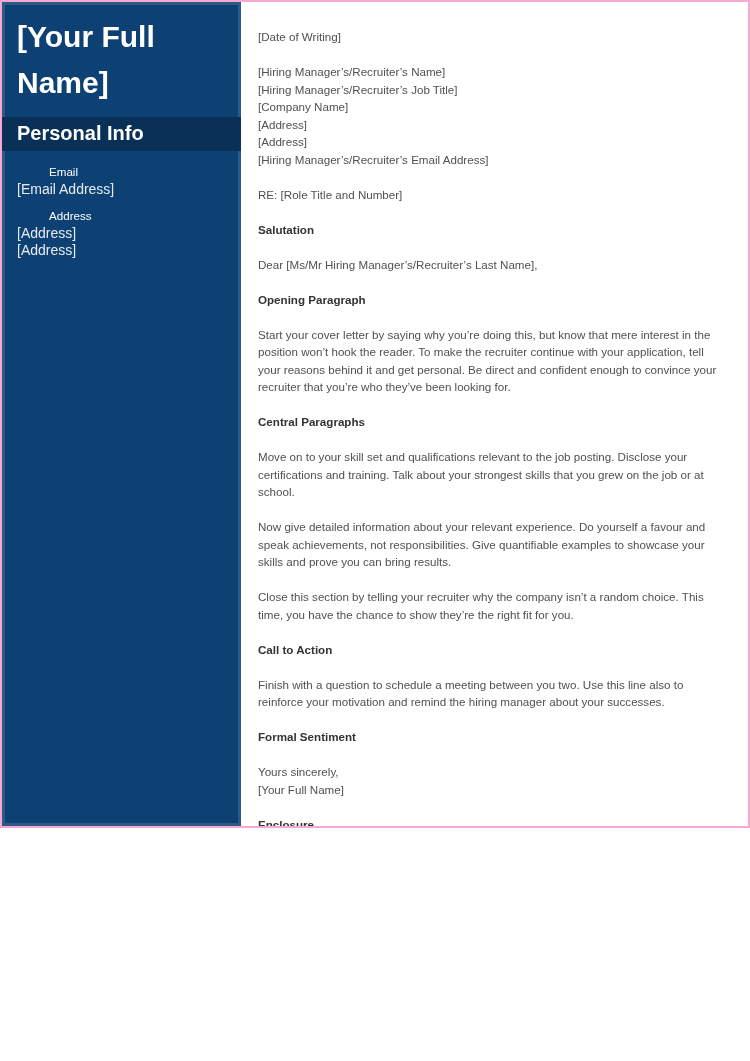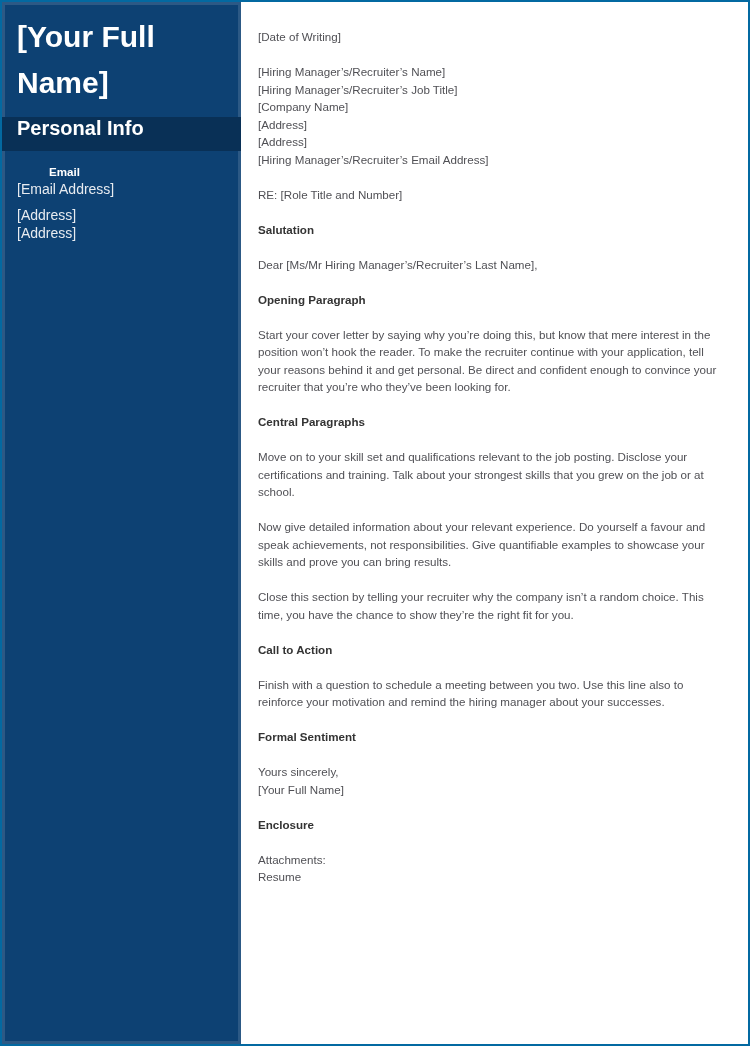--- a/index.html
+++ b/index.html
@@ -2,22 +2,22 @@
 <html><head>
 <meta charset="utf-8">
 <style>
   * { box-sizing: border-box; }
   html, body { margin: 0; padding: 0; background: #ffffff; }
   body { font-family: "Liberation Sans", "DejaVu Sans", sans-serif; }
 
   .page {
     position: relative;
     width: 750px;
-    height: 1046px;
-    border: 2px solid #0369a1;
+    height: 828px;
+    border: 2px solid #f9a8d4;
     background: #0ea5e9;
     display: flex;
     overflow: hidden;
   }
 
   
   .sidebar {
     flex: 0 0 239px;
     width: 239px;
     background: #0d4173;
@@ -30,32 +30,32 @@
     font-size: 30px;
     line-height: 46px;
     font-weight: 700;
     color: #ffffff;
   }
   .personal-band {
     margin-top: 11px;
     height: 34px;
     background: #093056;
     display: flex;
-    align-items: flex-start;
-    padding: 0 15px;
+    align-items: flex-end;
+    padding: 6px 15px;
     font-size: 20px;
     font-weight: 700;
     color: #ffffff;
   }
   .fields { padding: 12px 15px 0 15px; }
   .field { margin-bottom: 9px; }
   .field-label {
     font-size: 11.6px;
     line-height: 17.5px;
-    font-weight: 700;
+    font-weight: 400;
     color: #ffffff;
     padding-left: 32px;
   }
   .field-value {
     font-size: 14px;
     line-height: 17.5px;
     color: #e7ebf0;
   }
 
   
@@ -93,20 +93,21 @@
     <div class="personal-band">
       <span>Personal Info</span>
     </div>
 
     <div class="fields">
       <div class="field">
         <div class="field-label">Email</div>
         <div class="field-value">[Email Address]</div>
       </div>
       <div class="field">
+        <div class="field-label">Address</div>
         <div class="field-value">[Address]</div>
         <div class="field-value">[Address]</div>
       </div>
     </div>
   </aside>
 
   <main class="content">
 
     <p>[Date of Writing]</p>
 

